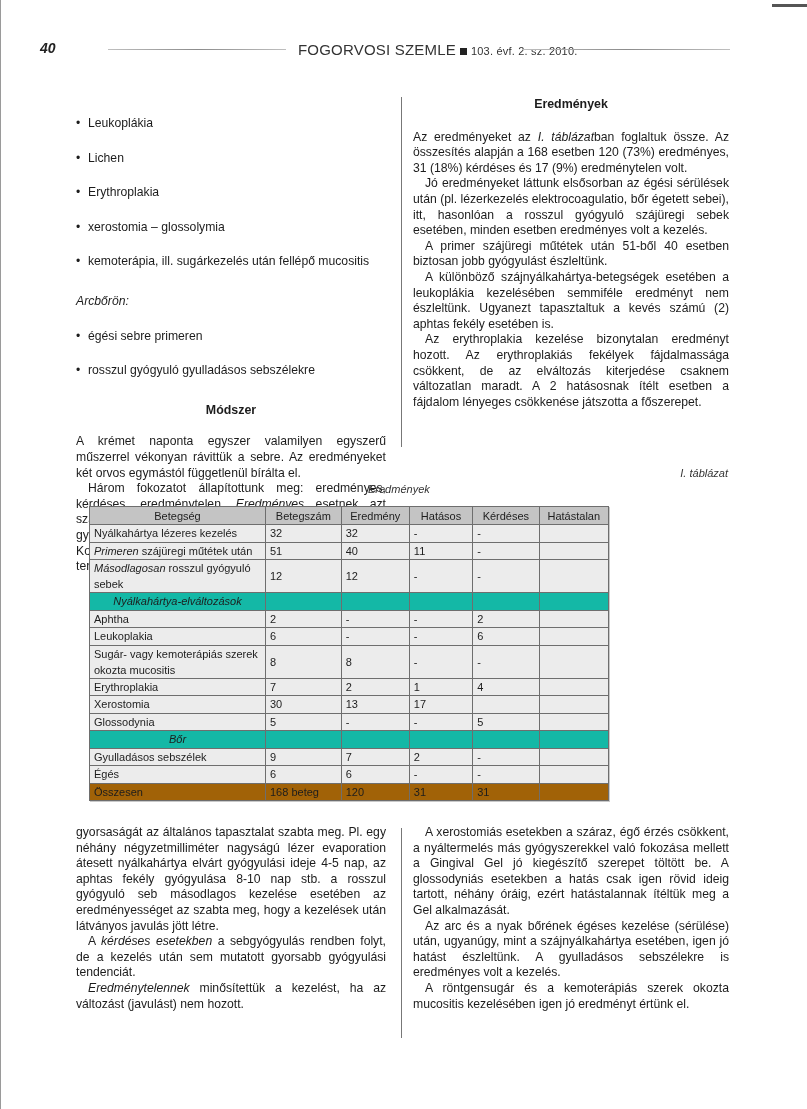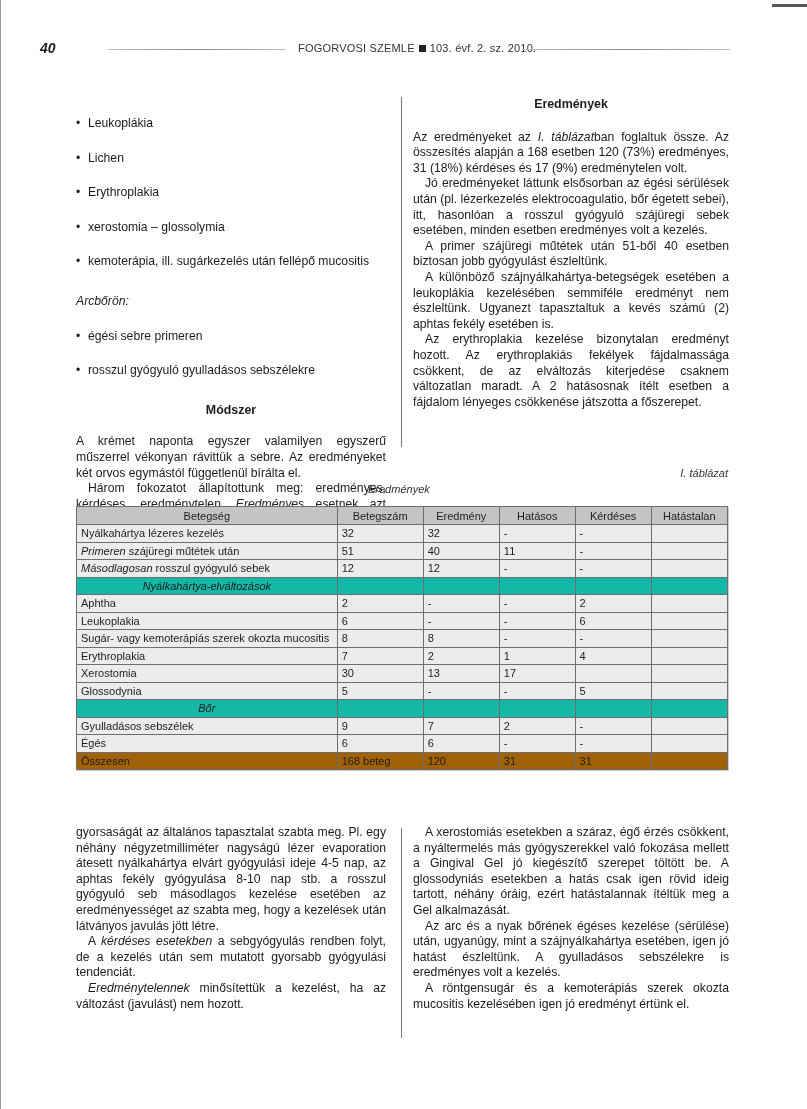--- a/index.html
+++ b/index.html
@@ -11,21 +11,21 @@
     .left-edge { position: absolute; left: 0; top: 0; width: 1px; height: 1109px; background: #9a9a9a; }
     .top-right-bar { position: absolute; left: 772px; top: 4px; width: 35px; height: 3px; background: #555; }
 
     
     .header { position: absolute; top: 40px; left: 40px; width: 690px; height: 20px; }
     .page-num { position: absolute; left: 0; top: 0; font-weight: bold; font-style: italic; font-size: 14px; color: #222; }
     .rule { position: absolute; top: 9px; height: 1px; background: linear-gradient(90deg, #bfbfbf, #8c8c8c, #bfbfbf); }
     .rule.l { left: 68px; width: 178px; }
     .rule.r { left: 482px; width: 208px; }
     .journal { position: absolute; left: 258px; top: 1px; font-size: 12px; letter-spacing: 0.2px; color: #333; white-space: nowrap; }
-    .journal .big { font-size: 11px; }
+    .journal .big { font-size: 15px; }
     .journal .sq { display: inline-block; width: 7px; height: 7px; background: #222; margin: 0 4px 1px 4px; vertical-align: middle; }
     .journal .small { font-size: 11px; }
 
     
     .col { position: absolute; font-size: 12.2px; line-height: 15.6px; text-align: justify; }
     .col-left { left: 76px; width: 310px; }
     .col-right { left: 413px; width: 316px; }
     .col-divider { position: absolute; left: 401px; width: 1px; background: #777; }
 
     ul.bullets { margin: 0; padding: 0; list-style: none; text-align: left; }
@@ -35,21 +35,21 @@
     .section-title { font-weight: bold; text-align: center; font-size: 12.4px; }
     p { margin: 0; }
     p.ind { text-indent: 12px; }
     i { font-style: italic; }
 
     .caption-right { position: absolute; left: 600px; top: 467px; width: 128px; text-align: right; font-style: italic; font-size: 11px; color: #333; }
     .caption-center { position: absolute; left: 368px; top: 483px; font-style: italic; font-size: 11px; color: #333; }
 
     
     table.res {
-      position: absolute; left: 76px; top: 506px; width: 652px;
+      position: absolute; left: 89px; top: 506px; width: 520px;
       border-collapse: collapse; font-size: 11px; color: #1d1d1d;
       box-shadow: 1px 1px 0 #c9c9c9;
     }
     table.res th, table.res td {
       border: 1px solid #6e6e6e; padding: 0 4px; height: 16.5px; line-height: 16px;
       font-weight: normal;
     }
     table.res th { background: #c4c4c4; text-align: center; height: 17px; }
     table.res td { background: #ececec; }
     table.res td.num { text-align: left; }

